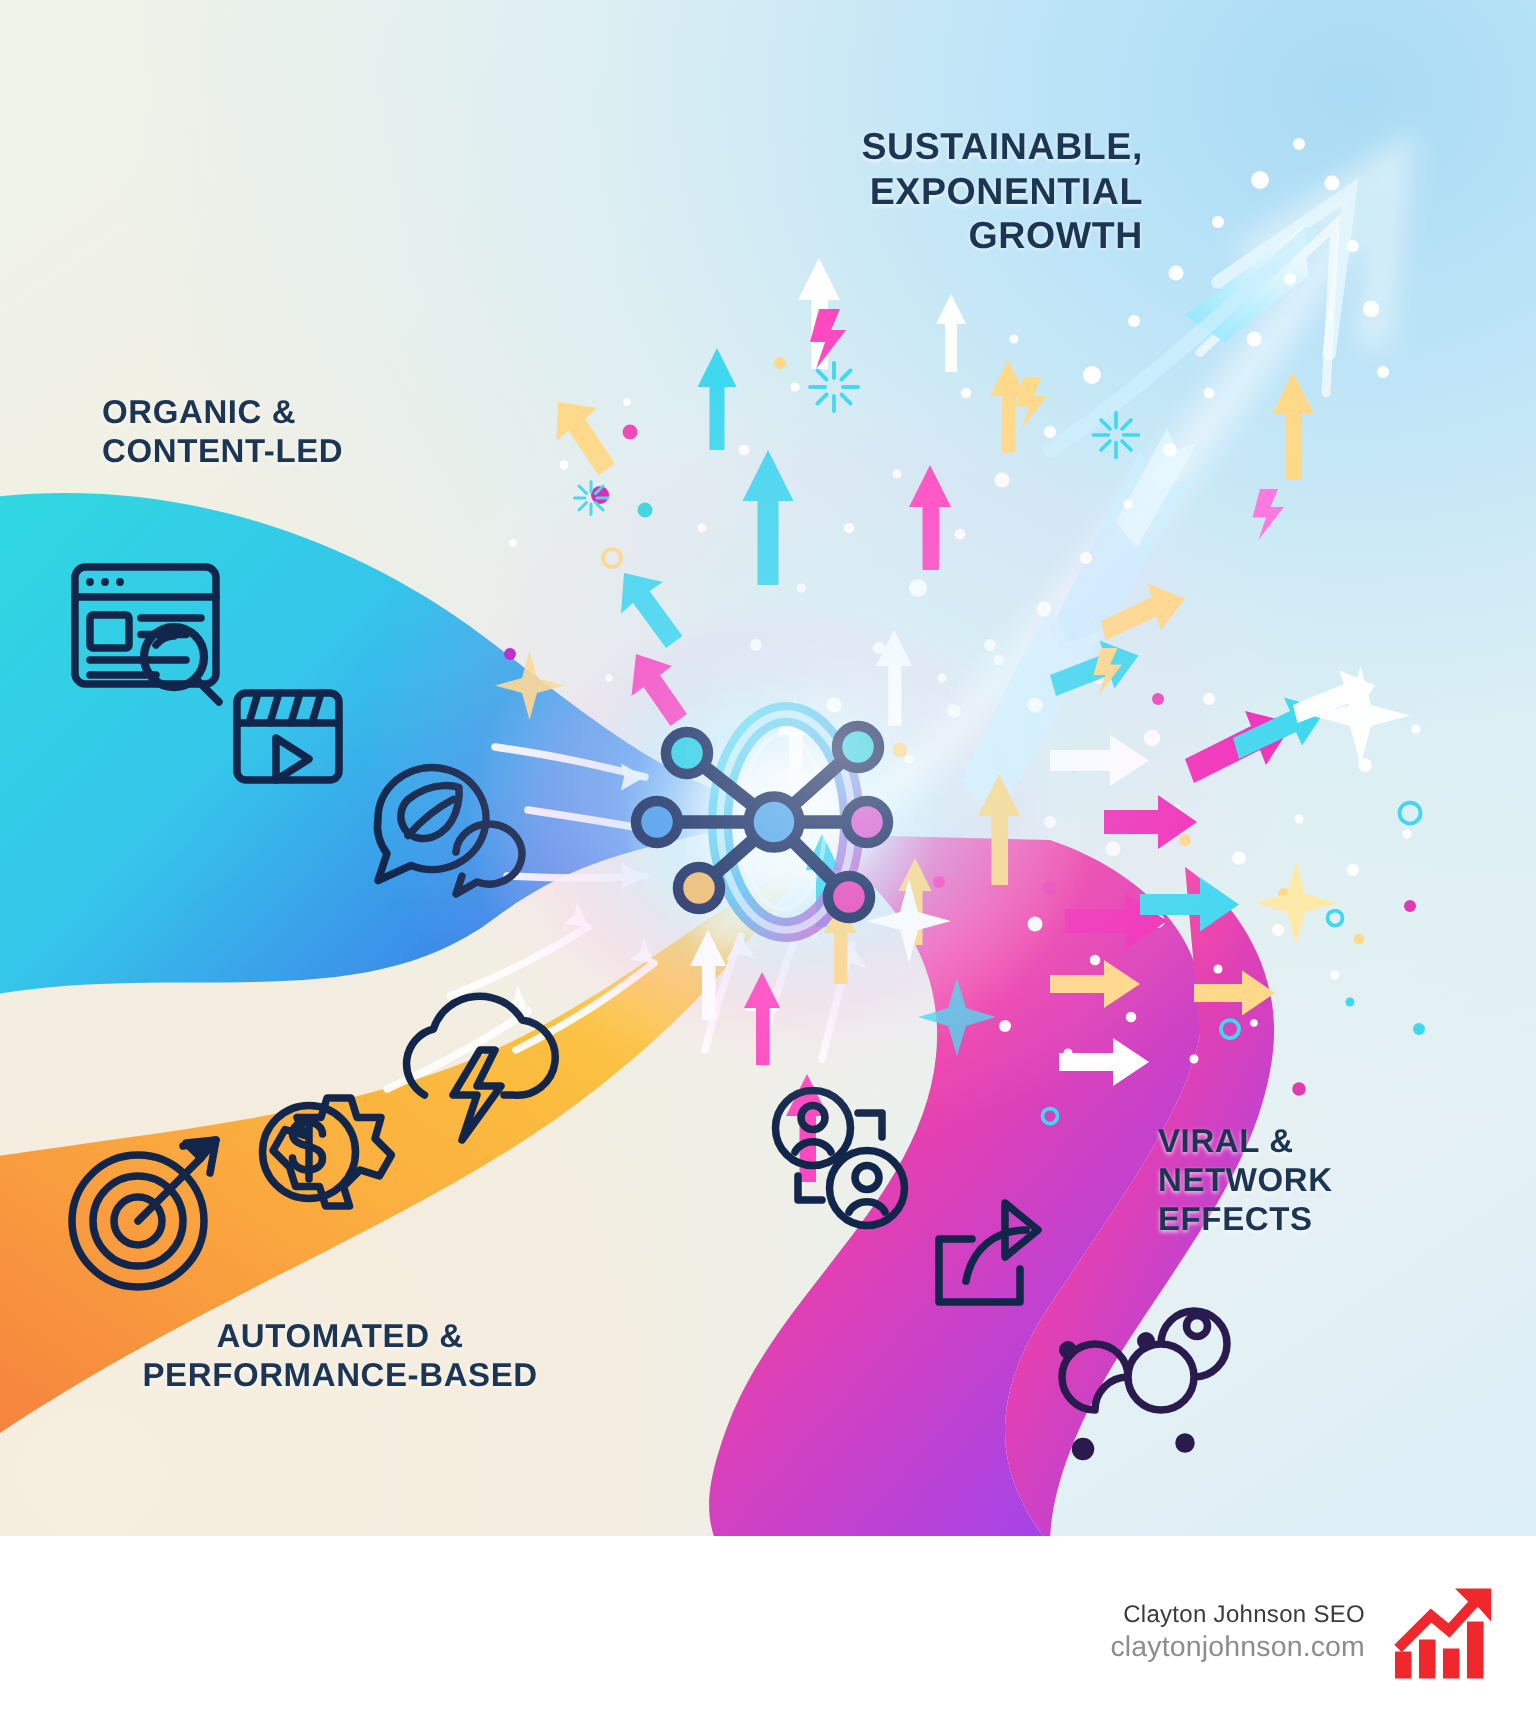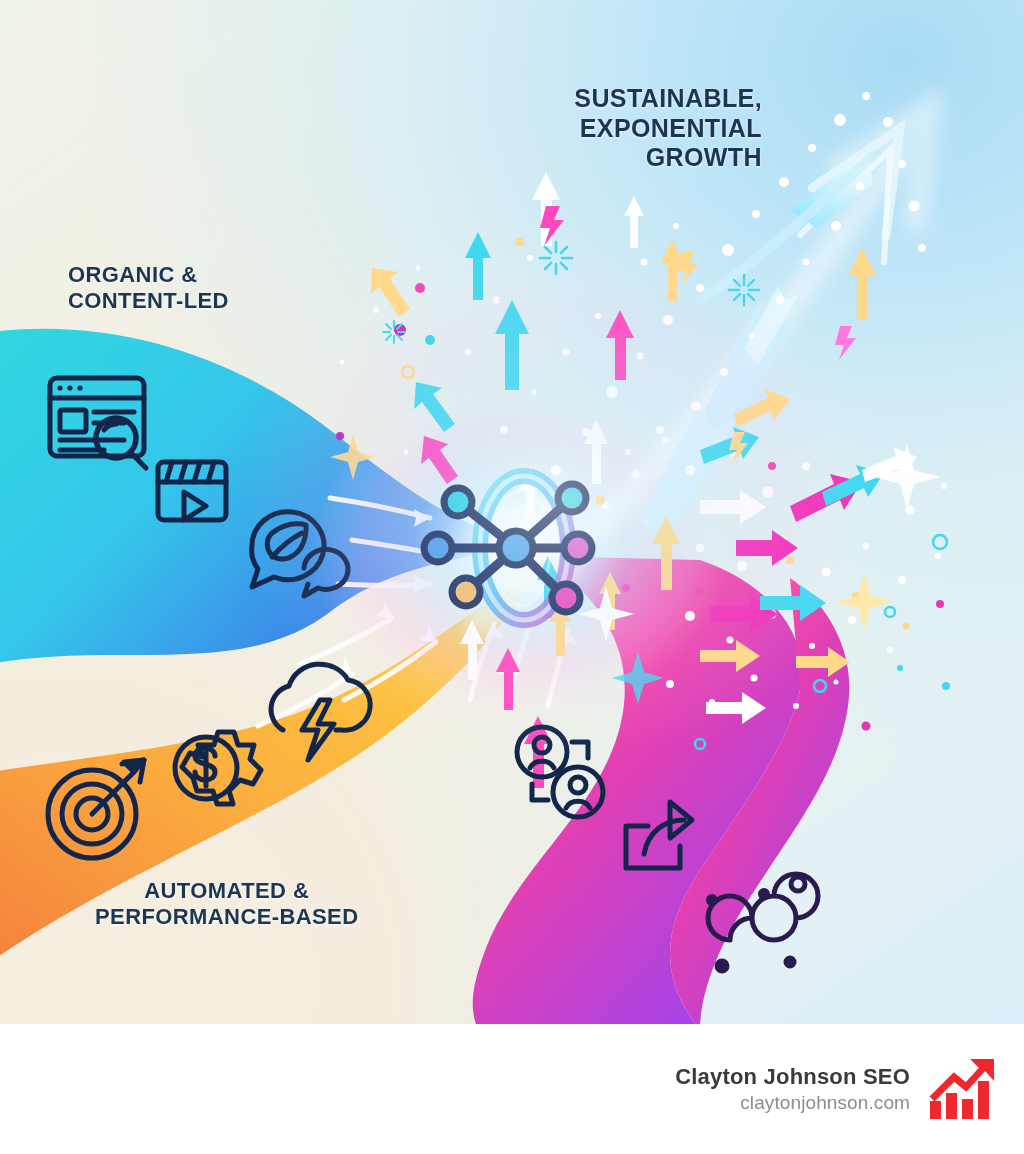--- a/index.html
+++ b/index.html
@@ -36,21 +36,21 @@
   #label-viral{ left:772px; top:748px; text-align:left; font-size:22px; }
 
   
   .footer{
     position:absolute;left:0;top:1024px;width:1024px;height:130px;
     background:#ffffff;display:flex;align-items:center;justify-content:flex-end;
     padding-right:22px;box-sizing:border-box;
   }
   .brand{display:flex;align-items:center;gap:16px;}
   .brand-text{text-align:right;line-height:1.15;}
-  .brand-name{font-size:22px;font-weight:700;color:#3a3a3a;letter-spacing:.2px;}
+  .brand-name{font-size:16px;font-weight:400;color:#3a3a3a;letter-spacing:.2px;}
   .brand-url{font-size:19px;color:#8d8d8d;letter-spacing:.1px;margin-top:2px;}
   .brand-logo{width:76px;height:68px;display:block;}
 </style>
 </head>
 <body>
 
 <div id="stage">
 
   <div class="canvas">
 
@@ -460,20 +460,23 @@
     </svg>
   </div>
 
   <div class="lbl" id="label-growth">SUSTAINABLE,
 EXPONENTIAL
 GROWTH</div>
   <div class="lbl" id="label-organic">ORGANIC &amp;
 CONTENT-LED</div>
   <div class="lbl" id="label-automated">AUTOMATED &amp;
 PERFORMANCE-BASED</div>
+  <div class="lbl" id="label-viral">VIRAL &amp;
+NETWORK
+EFFECTS</div>
 
   <div class="footer">
     <div class="brand">
       <div class="brand-text">
         <div class="brand-name">Clayton Johnson SEO</div>
         <div class="brand-url">claytonjohnson.com</div>
       </div>
       <svg class="brand-logo" viewBox="0 0 76 68">
         <rect x="4" y="46" width="11" height="18" fill="#f0282d"></rect>
         <rect x="20" y="38" width="11" height="26" fill="#f0282d"></rect>

